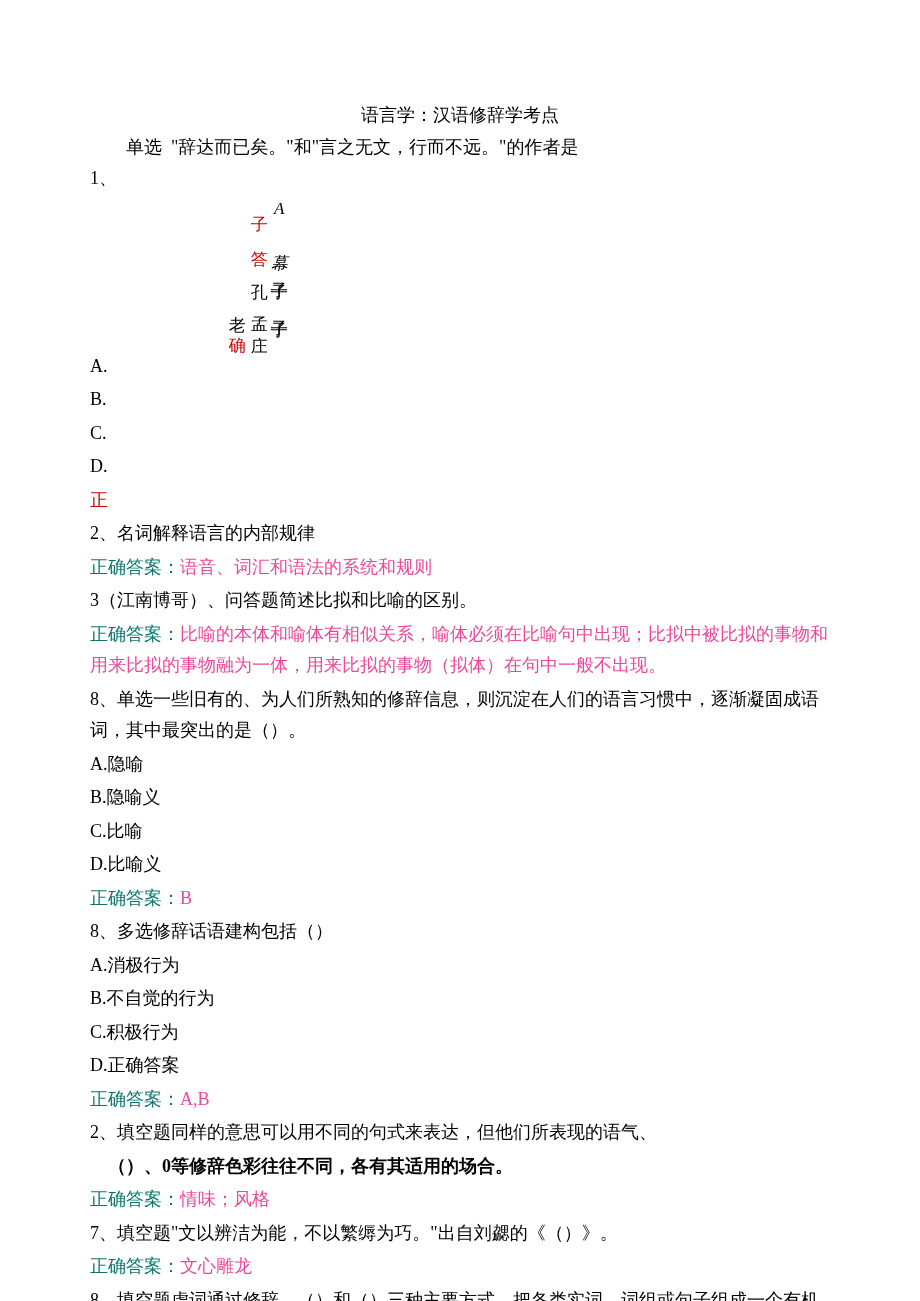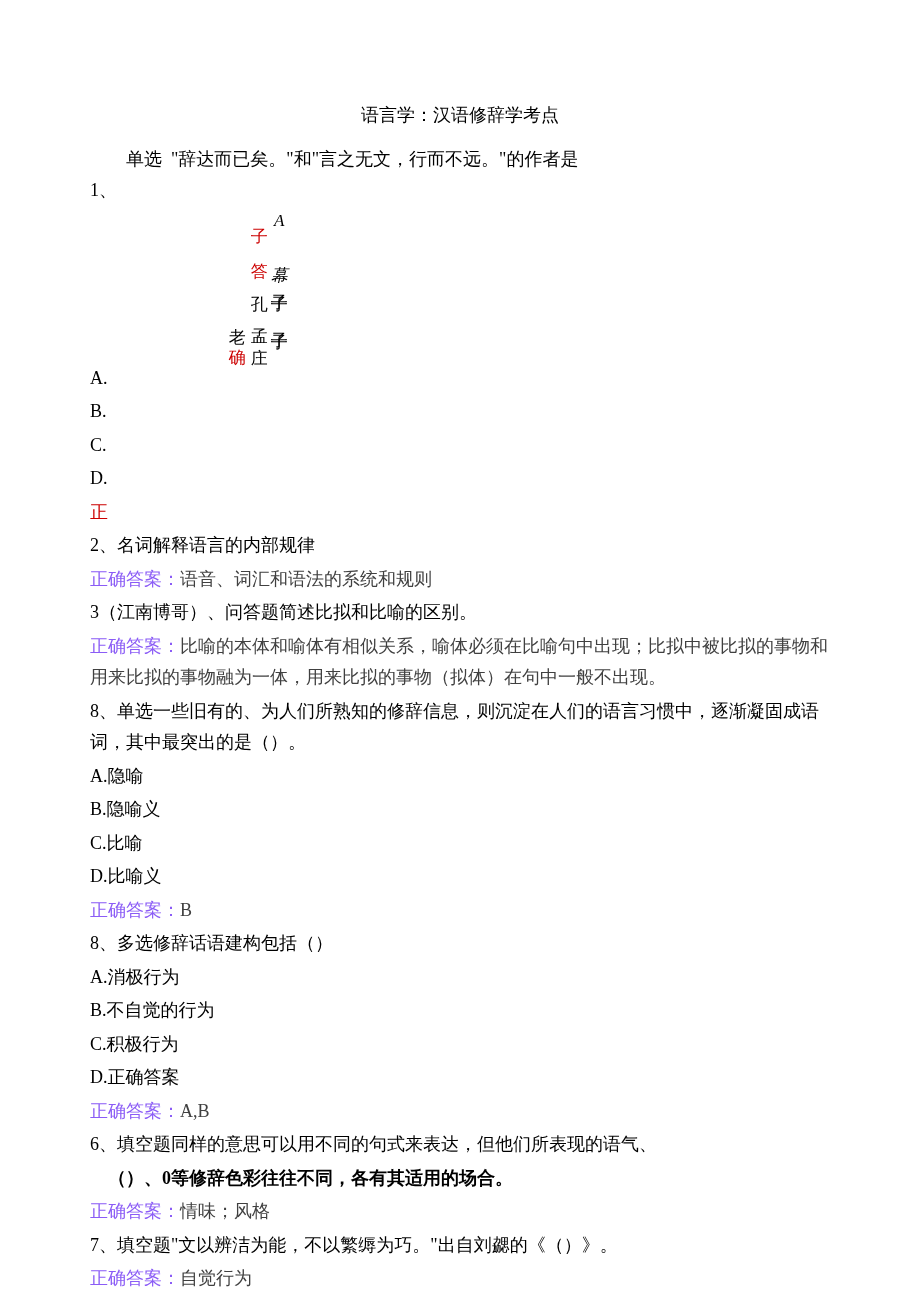--- a/index.html
+++ b/index.html
@@ -11,21 +11,21 @@
       font-family: "SimSun", "宋体", serif;
       font-size: 18px;
       line-height: 1.75;
       color: #000;
       background: #fff;
       padding: 100px 90px 50px 90px;
       width: 920px;
     }
     .title {
       text-align: center;
-      margin-bottom: 12px;
+      margin-bottom: 0;
     }
     .q1-stem {
       text-indent: 2em;
     }
     .q1-number {
       margin-bottom: 4px;
     }
     .vertical-block {
       position: relative;
       margin-left: 110px;
@@ -41,25 +41,25 @@
     .vcol.red {
       color: #c00;
     }
     .red {
       color: #c00;
     }
     .line {
       margin-top: 2px;
     }
     .combo-line .red {
-      color: #8b5cf6;
+      color: #0f766e;
       text-align: center;
     }
     .combo-line .black {
-      color: #404040;
+      color: #ec4899;
     }
   </style>
 </head>
 <body>
 
 <div class="title">语言学：汉语修辞学考点</div>
 
 <div class="q1-stem">
   <span>单选</span>&nbsp;&nbsp;<span>"辞达而已矣。"和"言之无文，行而不远。"的作者是</span>
 </div>
@@ -105,24 +105,24 @@
 
 <div class="line">8、多选修辞话语建构包括（）</div>
 <div class="line">A.消极行为</div>
 <div class="line">B.不自觉的行为</div>
 <div class="line">C.积极行为</div>
 <div class="line">D.正确答案</div>
 <div class="line combo-line">
   <span class="red">正确答案：</span><span class="black">A,B</span>
 </div>
 
-<div class="line">6、填空题同样的意思可以用不同的句式来表达，但他们所表现的语气、</div>
+<div class="line">2、填空题同样的意思可以用不同的句式来表达，但他们所表现的语气、</div>
 <div class="line" style="text-indent:1em;font-weight:bold;">（）、0等修辞色彩往往不同，各有其适用的场合。</div>
 <div class="line combo-line">
   <span class="red">正确答案：</span><span class="black">情味；风格</span>
 </div>
 
 <div class="line">7、填空题"文以辨洁为能，不以繁缛为巧。"出自刘勰的《（）》。</div>
 <div class="line combo-line">
-  <span class="red">正确答案：</span><span class="black">自觉行为</span>
+  <span class="red">正确答案：</span><span class="black">文心雕龙</span>
 </div>
 
 <div class="line">8、填空题虚词通过修辞、（）和（）三种主要方式，把各类实词、词组或句子组成一个有机整体。</div>
 
 </body></html>

